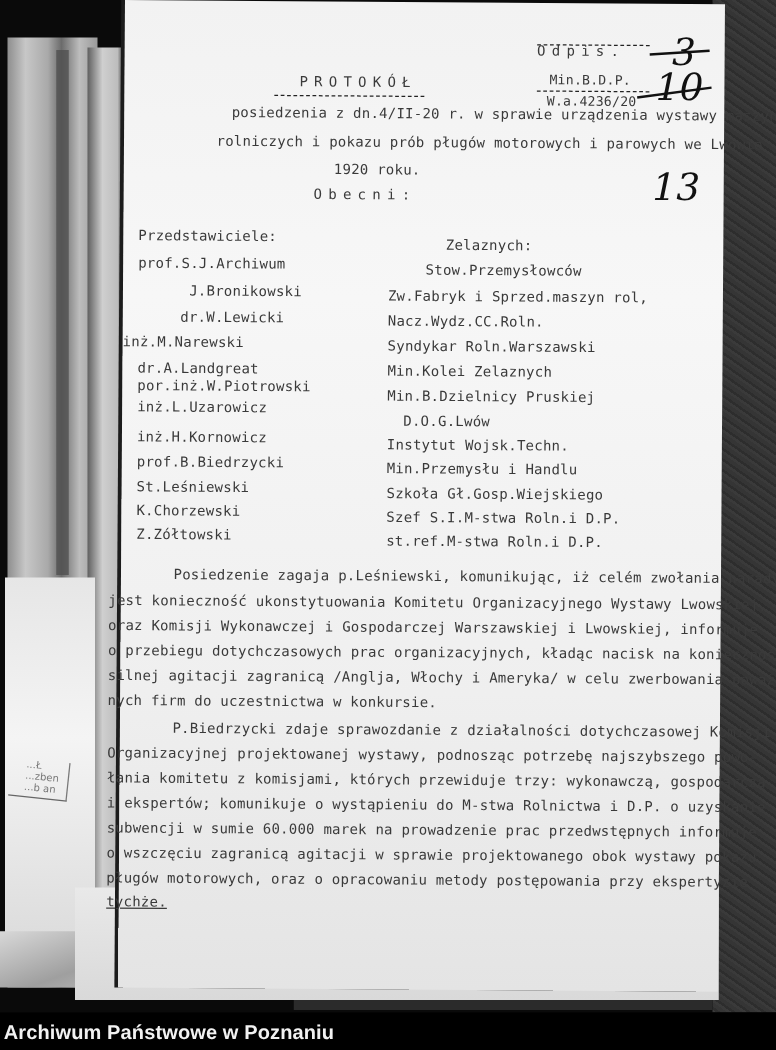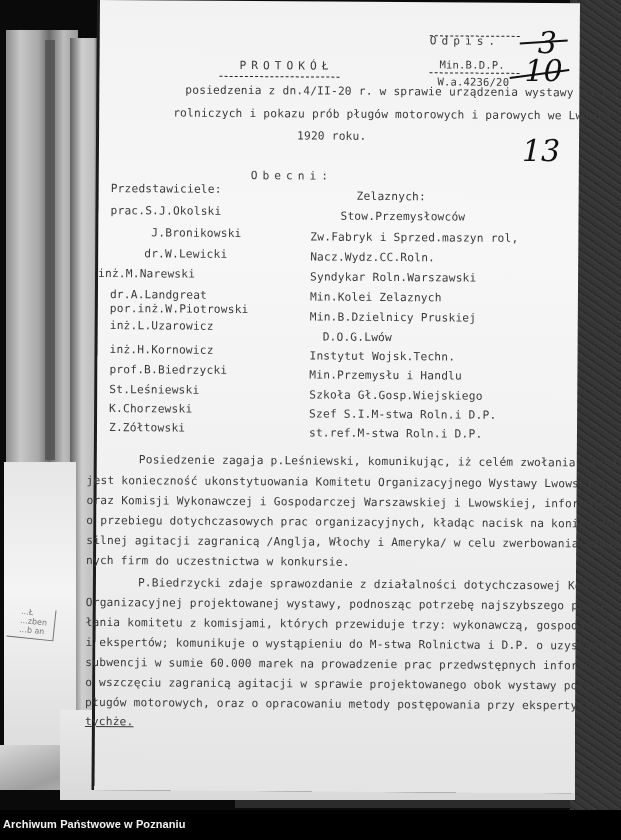--- a/index.html
+++ b/index.html
@@ -38,21 +38,21 @@
     .spaced { letter-spacing: 5px; }
     .dash { position: absolute; border-top: 1px dashed #222; height: 0; }
     .hand { position: absolute; font-family: "DejaVu Serif", serif; font-style: italic; color: #111; }
     .strike { position: absolute; height: 2px; background: #111; }
 
     .footer {
       position: absolute; left: 0; top: 810px; width: 621px; height: 30px; background: #000;
     }
     .footer-label {
       position: absolute; left: 3px; top: 8px; color: #f2f2f2;
-      font-family: "Liberation Sans", sans-serif; font-weight: bold; font-size: 11px; letter-spacing: 0.1px;
+      font-family: "Liberation Sans", sans-serif; font-weight: bold; font-size: 16px; letter-spacing: 0.1px;
     }
   </style>
 </head>
 <body>
 
 <div class="scan">
   <div class="desk"></div>
   <div class="left-folder"></div>
   <div class="left-dark-line"></div>
   <div class="left-folder2"></div>
@@ -79,27 +79,27 @@
     <div class="tw" style="left:338px; top:74px; font-size:10.5px;">W.a.4236/20</div>
 
     <div class="hand" style="left:438px; top:22px; font-size:30px;">3</div>
     <div class="strike" style="left:420px; top:38px; width:48px; transform:rotate(-4deg);"></div>
     <div class="hand" style="left:425px; top:50px; font-size:30px;">10</div>
     <div class="strike" style="left:410px; top:70px; width:60px; transform:rotate(-8deg);"></div>
     <div class="hand" style="left:423px; top:130px; font-size:30px; font-weight:lighter;">13</div>
 
     <div class="tw" style="left:86px; top:84px;">posiedzenia z dn.4/II-20 r. w sprawie urządzenia wystawy maszyn</div>
     <div class="tw" style="left:74px; top:107px;">rolniczych i pokazu prób pługów motorowych i parowych we Lwowie</div>
-    <div class="tw" style="left:168px; top:129px;margin-left:30px;">1920 roku.</div>
+    <div class="tw" style="left:168px; top:129px;">1920 roku.</div>
 
-    <div class="tw spaced" style="left:152px; top:169px;">Obecni:</div>
+    <div class="tw spaced" style="left:152px; top:149px;">Obecni:</div>
     <div class="tw" style="left:12px; top:183px;">Przedstawiciele:</div>
     <div class="tw" style="left:258px; top:189px;">Zelaznych:</div>
 
-    <div class="tw" style="left:12px; top:205px;">prac.S.J.Okolski</div>
+    <div class="tw" style="left:12px; top:205px;">prof.S.J.Archiwum</div>
 
     <div class="tw" style="left:53px; top:227px;">J.Bronikowski</div>
     <div class="tw" style="left:242px; top:209px;">Stow.Przemysłowców</div>
 
     <div class="tw" style="left:12px; top:248px;margin-left:34px;">dr.W.Lewicki</div>
     <div class="tw" style="left:212px; top:230px;">Zw.Fabryk i Sprzed.maszyn rol,</div>
 
     <div class="tw" style="left:0; top:268px;">inż.M.Narewski</div>
     <div class="tw" style="left:212px; top:250px;">Nacz.Wydz.CC.Roln.</div>
 

